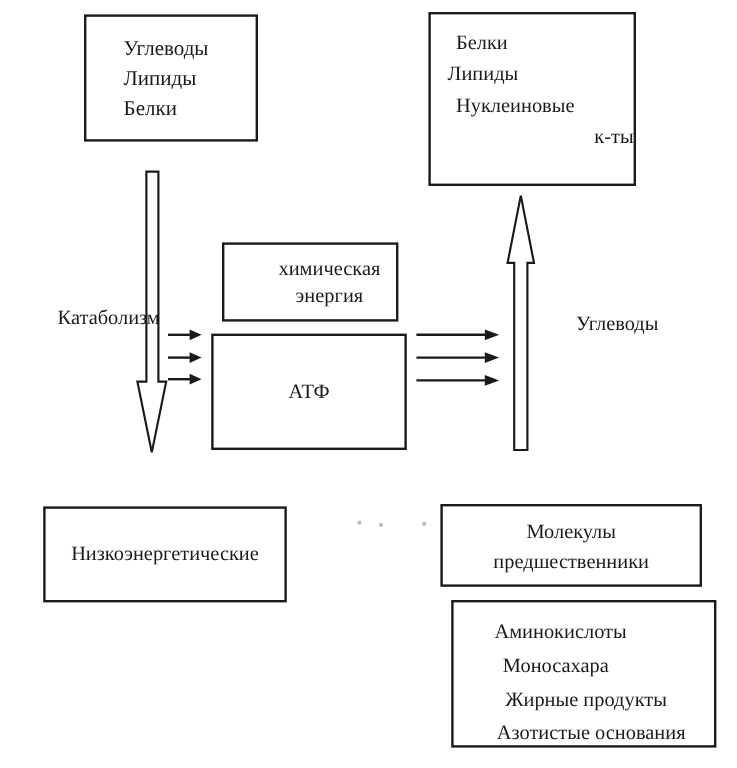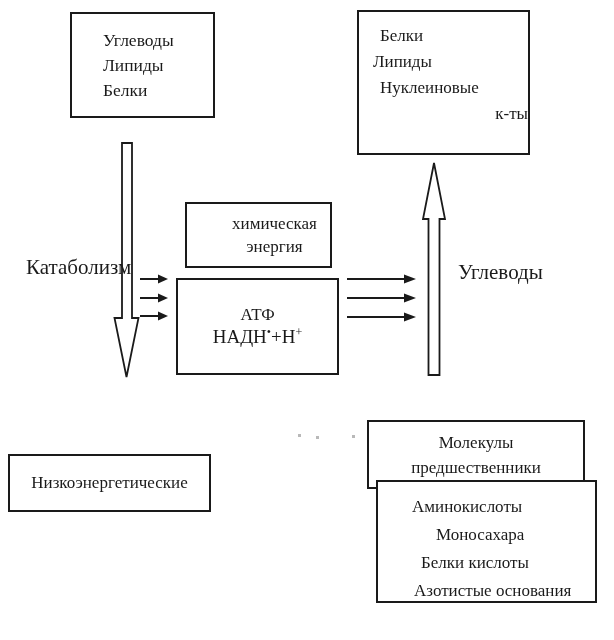--- a/index.html
+++ b/index.html
@@ -62,51 +62,51 @@
   #box-atp {
     left: 176px; top: 278px; width: 163px; height: 97px;
   }
   #box-atp .atp-line { font-size: 17px; }
   #box-atp .nadh-line { font-size: 19px; margin-top: 1px; }
   #box-atp sup { font-size: 12px; line-height: 0; }
 
   
   .side-label {
     position: absolute;
-    font-size: 21px;
+    font-size: 17px;
     white-space: nowrap;
+    margin-left: 22px;
   }
   #label-catabolism { left: 26px; top: 255px; }
   #label-anabolism  { left: 458px; top: 260px; }
 
   
   #box-low-energy {
-    left: 8px; top: 422px; width: 203px; height: 58px;
+    left: 36px; top: 422px; width: 203px; height: 80px;
     line-height: 24px;
-    margin-top: 32px;
   }
   #box-end-products {
     left: 14px; top: 499px; width: 223px; height: 106px;
     padding: 12px 0 0 82px;
     line-height: 27px;
     font-size: 17.5px;
   }
   #box-end-products sub { font-size: 12px; line-height: 0; }
 
   
   #box-precursors {
     left: 367px; top: 420px; width: 218px; height: 69px;
     line-height: 25px;
   }
   #box-precursor-list {
-    left: 376px; top: 480px; width: 221px; height: 123px;
+    left: 376px; top: 500px; width: 221px; height: 123px;
     padding: 11px 0 0 34px;
     line-height: 28px;
   }
-  #box-precursor-list .l2 { margin-left: 24px; }
+  #box-precursor-list .l2 { margin-left: 7px; }
   #box-precursor-list .l3 { margin-left: 9px; }
   #box-precursor-list .l4 { margin-left: 2px; }
 
   
   #arrows {
     position: absolute;
     left: 0; top: 0;
     width: 614px; height: 640px;
   }
 
@@ -160,40 +160,39 @@
     <div class="line l5">к-ты</div>
   </div>
 
   <div class="box center-col" id="box-chem-energy">
     <div class="line">химическая</div>
     <div class="line">энергия</div>
   </div>
 
   <div class="box center-col" id="box-atp">
     <div class="line atp-line">АТФ</div>
-    <div class="line nadh-line"><span>НАДН</span><sup>•</sup><span>+Н</span><sup>+</sup></div>
   </div>
 
   <div class="side-label" id="label-catabolism">Катаболизм</div>
   <div class="side-label" id="label-anabolism">Углеводы</div>
 
   <div class="box center-col" id="box-low-energy">
     <div class="line">Низкоэнергетические</div>
   </div>
 
 
   <div class="box center-col" id="box-precursors">
     <div class="line">Молекулы</div>
     <div class="line">предшественники</div>
   </div>
 
   <div class="box" id="box-precursor-list">
     <div class="line l1">Аминокислоты</div>
     <div class="line l2">Моносахара</div>
-    <div class="line l3">Белки кислоты</div>
+    <div class="line l3">Жирные продукты</div>
     <div class="line l4">Азотистые основания</div>
   </div>
 
   <div class="speck" style="left:298px; top:434px;"></div>
   <div class="speck" style="left:316px; top:436px;"></div>
   <div class="speck" style="left:352px; top:435px;"></div>
 
 </div>
 
 </body></html>

